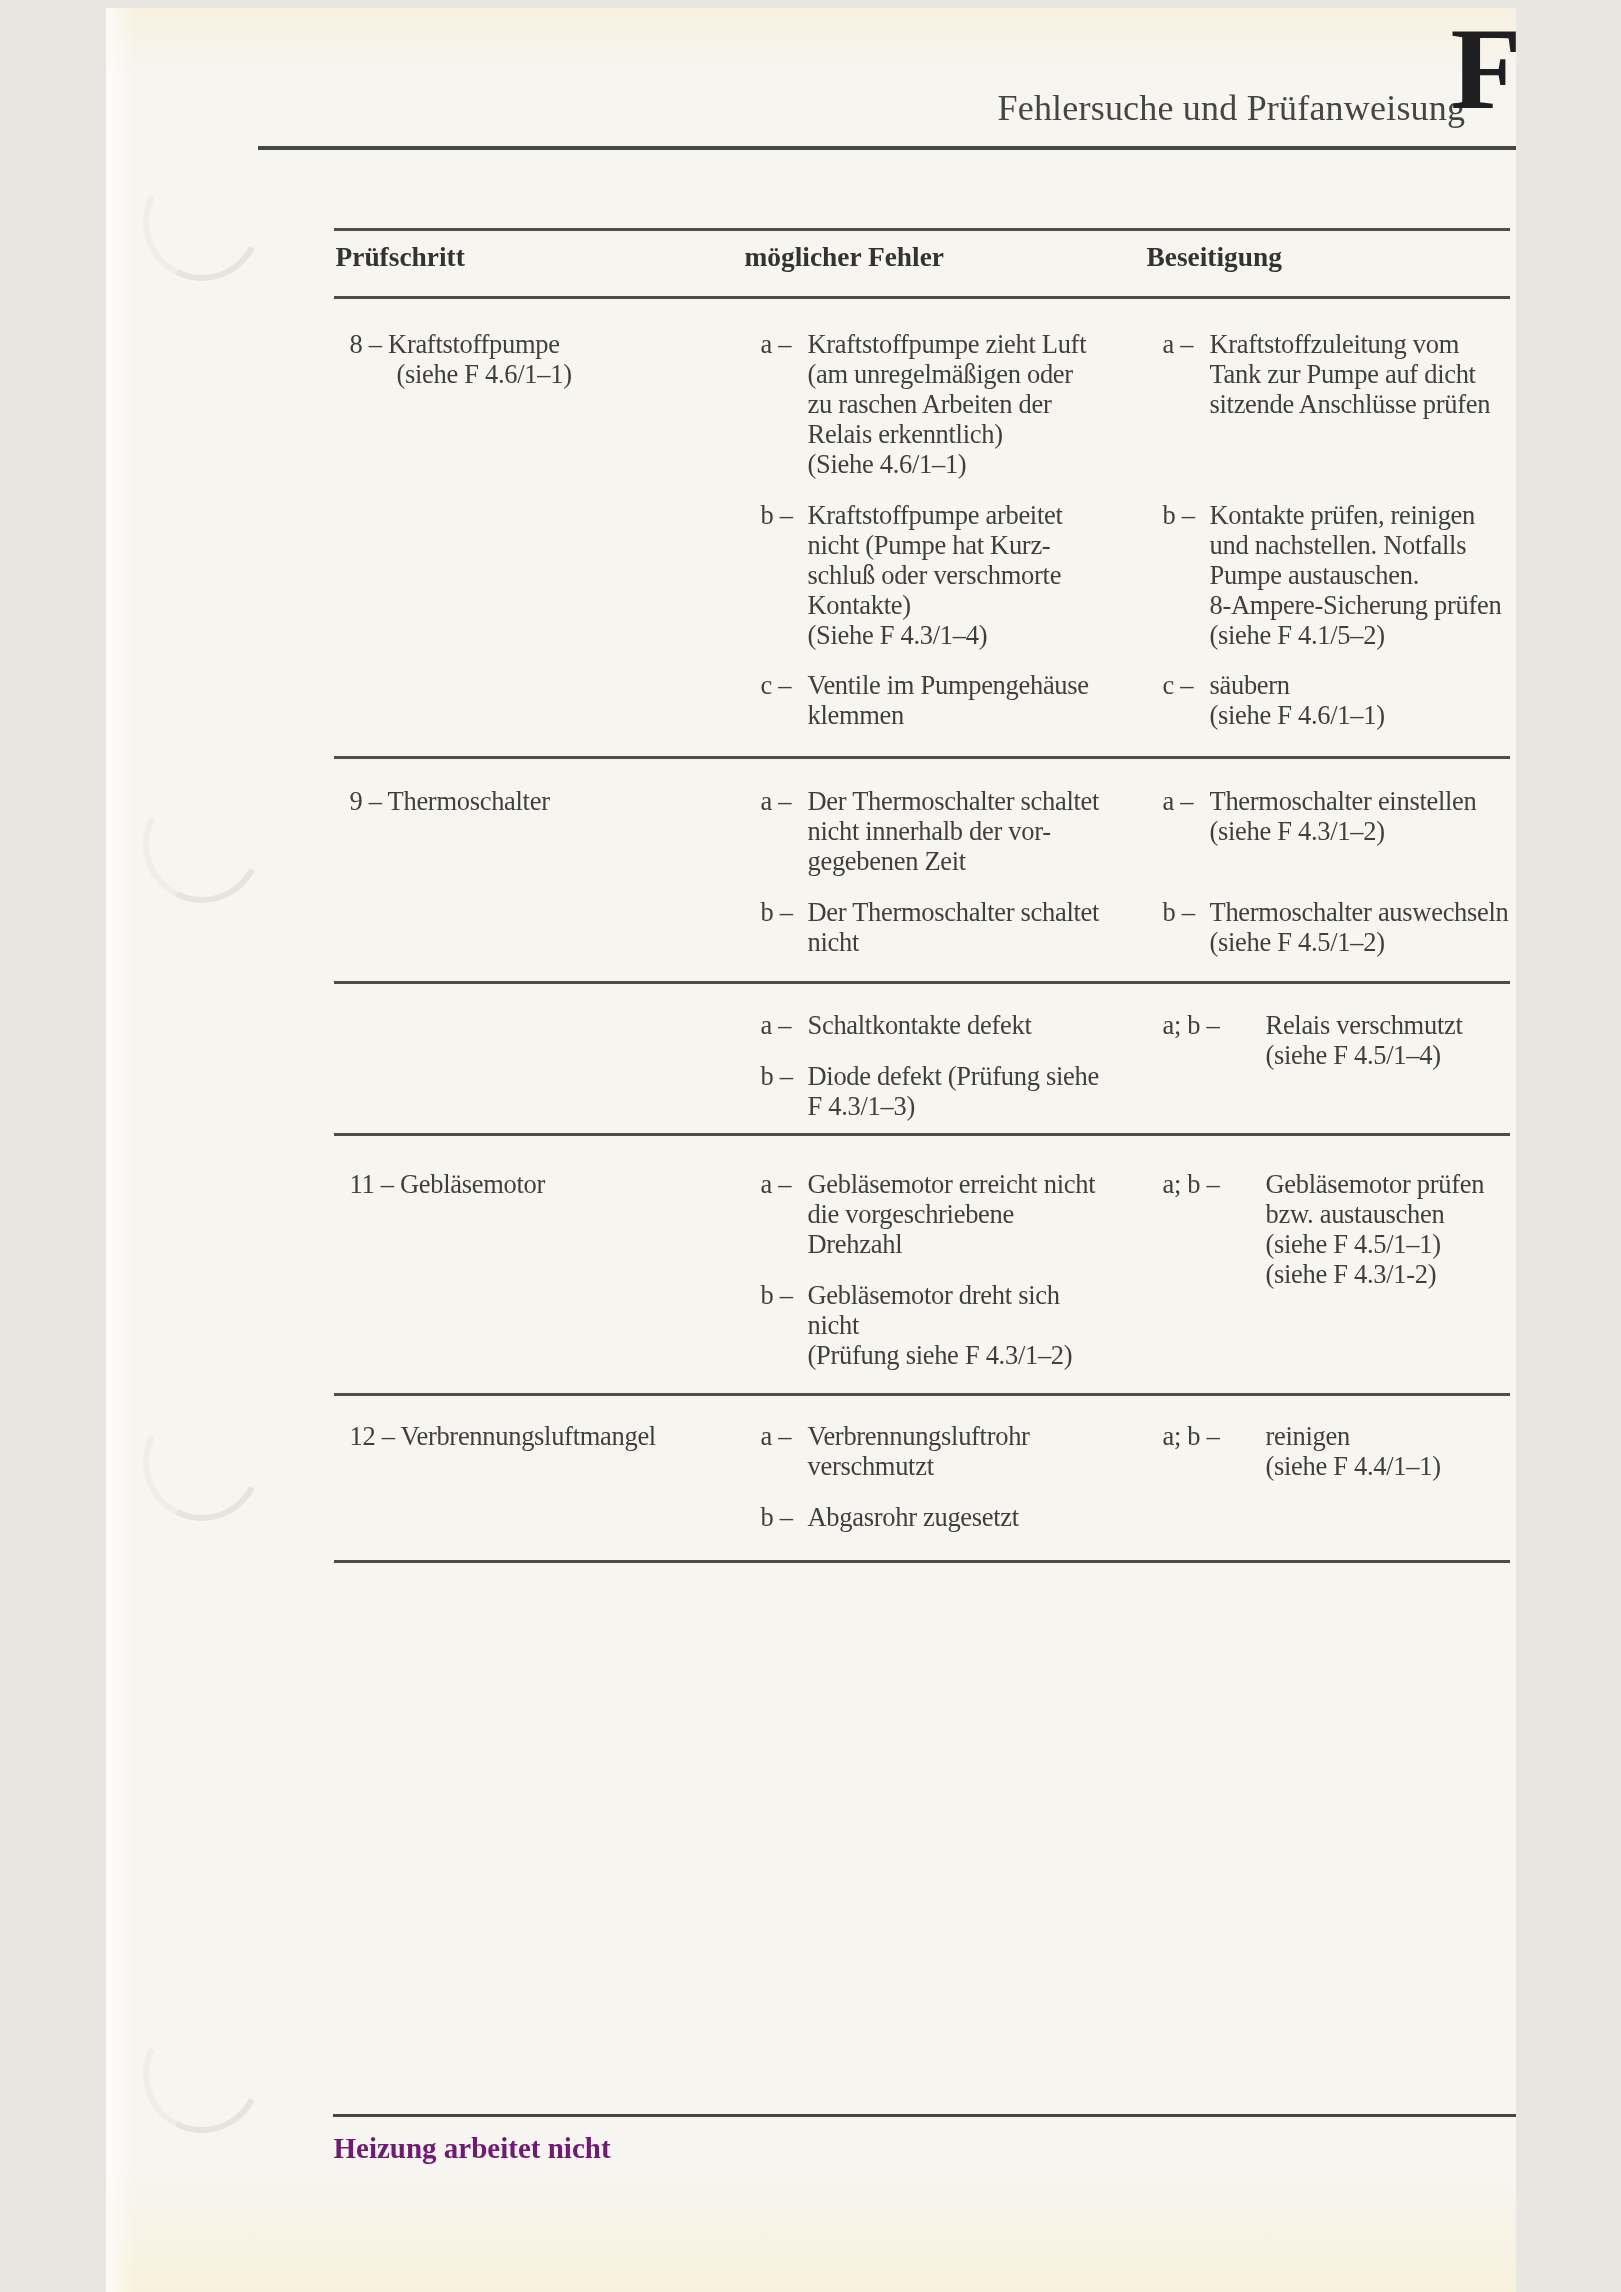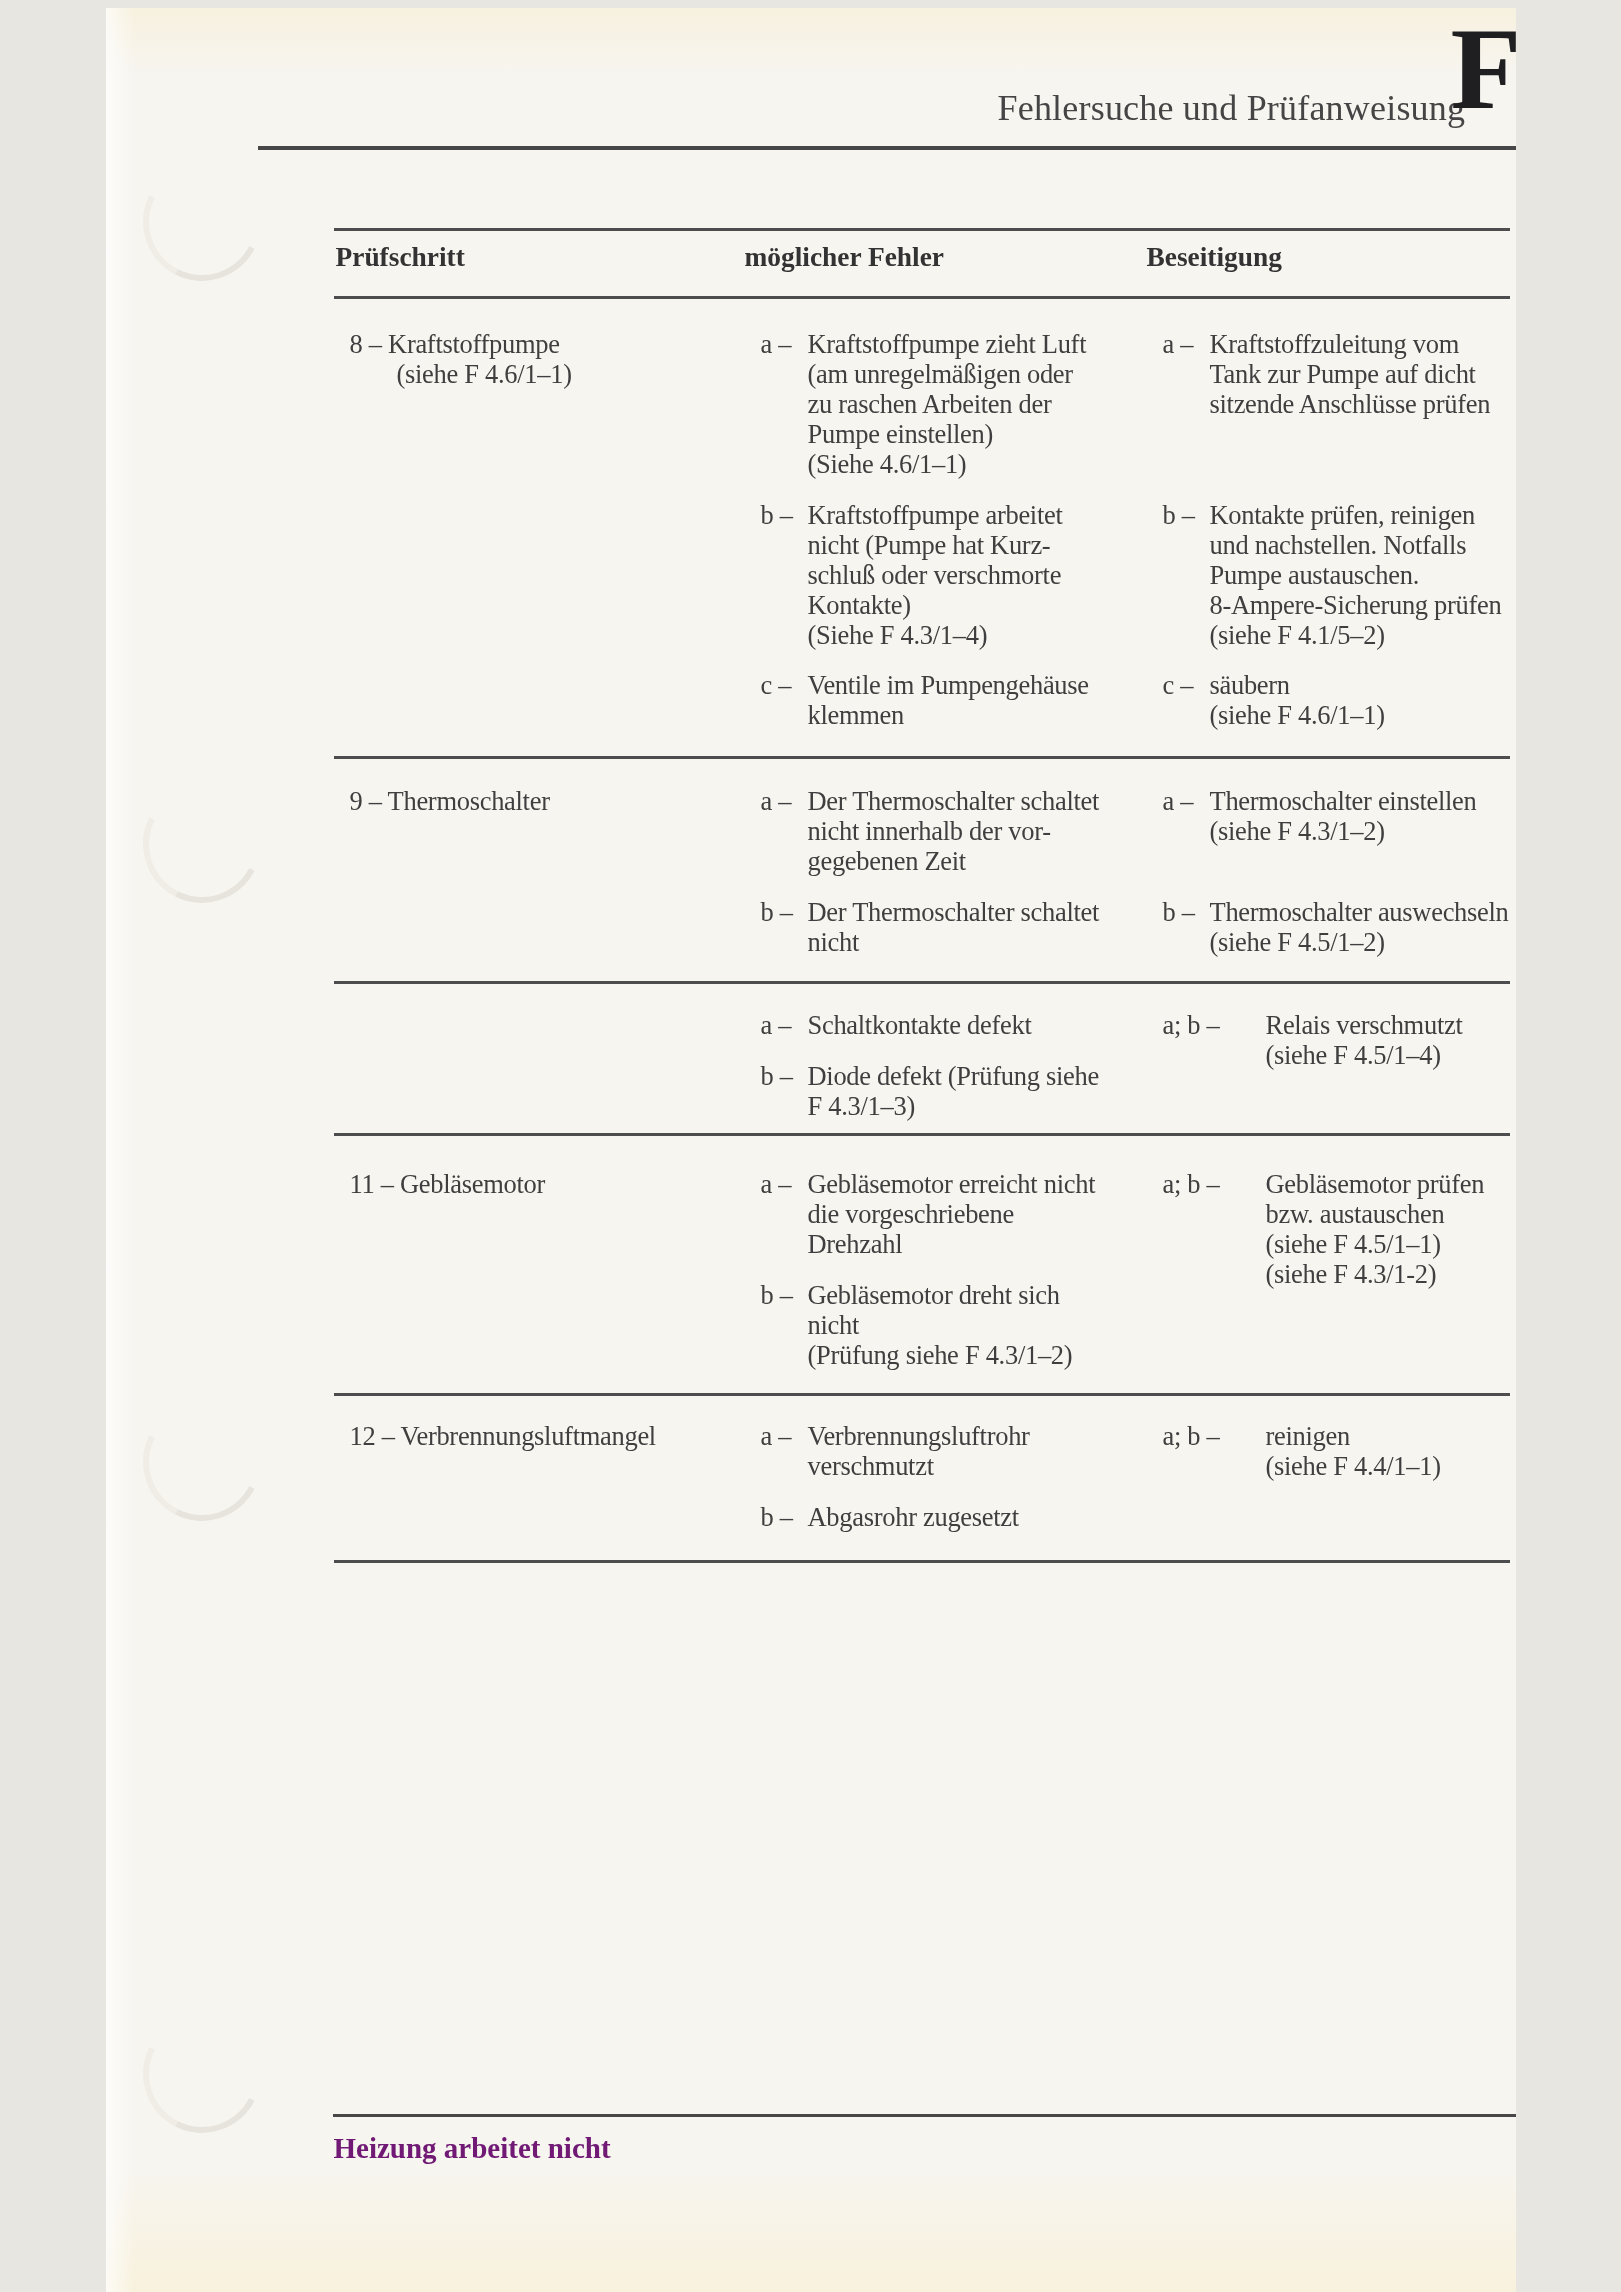--- a/index.html
+++ b/index.html
@@ -115,21 +115,21 @@
   <div class="trow" style="top:321px">
     <div class="step sp3">
       <div class="ln">8 – Kraftstoffpumpe</div>
       <div class="ln ind">(siehe F 4.6/1–1)</div>
     </div>
     <div class="item c2 g1">
       <span class="lbl">a –</span>
       <div class="ln">Kraftstoffpumpe zieht Luft</div>
       <div class="ln">(am unregelmäßigen oder</div>
       <div class="ln">zu raschen Arbeiten der</div>
-      <div class="ln">Pumpe einstellen)</div>
+      <div class="ln">Relais erkenntlich)</div>
       <div class="ln">(Siehe 4.6/1–1)</div>
     </div>
     <div class="item c3 g1">
       <span class="lbl">a –</span>
       <div class="ln">Kraftstoffzuleitung vom</div>
       <div class="ln">Tank zur Pumpe auf dicht</div>
       <div class="ln">sitzende Anschlüsse prüfen</div>
     </div>
     <div class="item c2 g2">
       <span class="lbl">b –</span>

